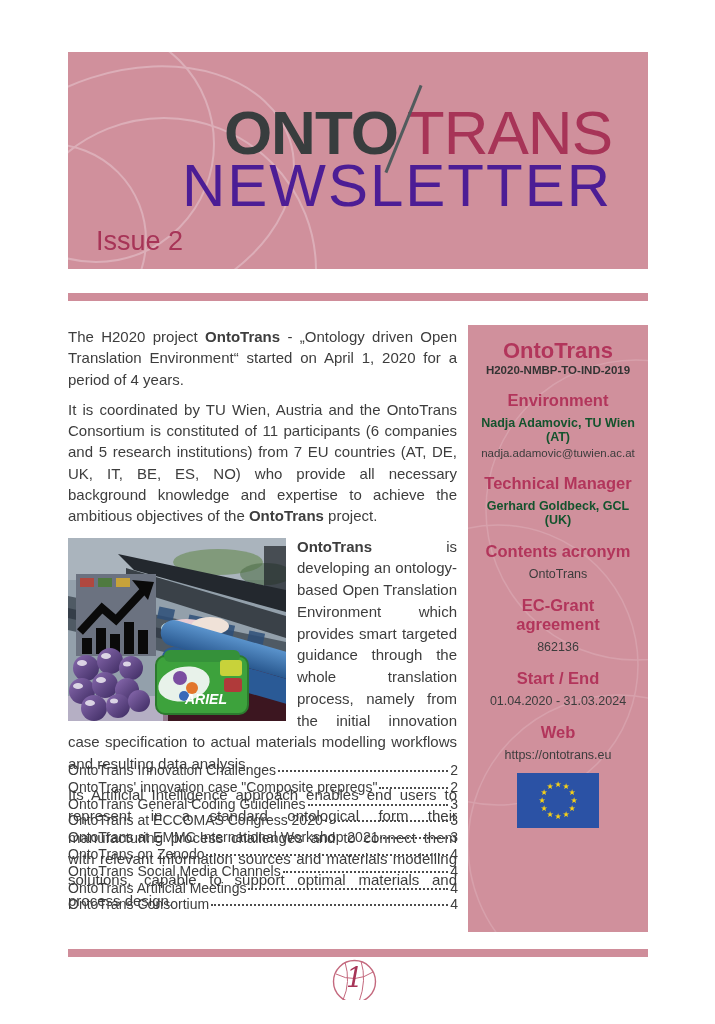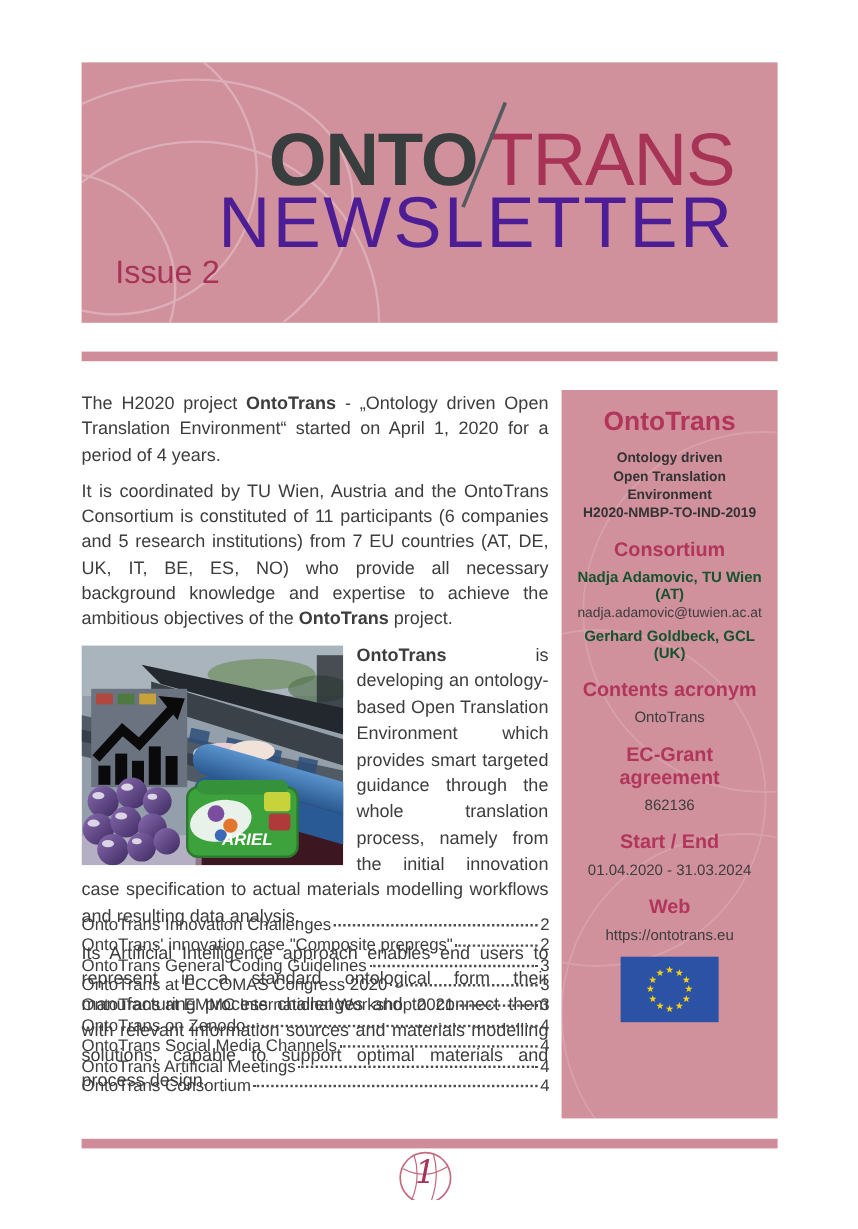--- a/index.html
+++ b/index.html
@@ -10,21 +10,21 @@
   .masthead{position:absolute;left:68px;top:52px;width:580px;height:217px;
             background:#d0909c;overflow:hidden;}
   .masthead svg.arcs{position:absolute;left:0;top:0;}
   .logo-line{position:absolute;right:36px;top:30px;white-space:nowrap;line-height:1;}
   .logo-onto{font-size:62px;font-weight:bold;color:#383d3e;letter-spacing:-1px;}
   .logo-slash{display:inline-block;width:3px;height:94px;background:#515b5d;
               transform:rotate(22deg);vertical-align:-22px;margin:0 2px 0 4px;}
   .logo-trans{font-size:62px;font-weight:normal;color:#a73457;letter-spacing:-1px;}
   .newsletter-line{position:absolute;right:36px;top:104px;font-size:60px;line-height:1;
                    color:#4c1d95;font-weight:normal;letter-spacing:2px;}
-  .issue-row{position:absolute;left:28px;right:36px;bottom:26px;display:flex;
+  .issue-row{position:absolute;left:28px;right:36px;bottom:12px;display:flex;
              justify-content:space-between;font-size:27px;color:#a73457;}
 
   
   .rule{position:absolute;left:68px;width:580px;height:8px;background:#cf8d9a;}
   .rule-top{top:293px;}
   .rule-bottom{top:949px;}
 
   
   .main-col{position:absolute;left:68px;top:326px;width:389px;}
   .body-p{margin:0 0 9px 0;font-size:15px;line-height:1.42;text-align:justify;}
@@ -243,30 +243,27 @@
   <aside class="sidebar">
     <svg class="arcs" width="180" height="607">
       <g fill="none" stroke="#dcacb6" stroke-width="1.5" opacity="0.6">
         <circle cx="168" cy="185" r="150"></circle>
         <circle cx="30" cy="340" r="140"></circle>
         <circle cx="150" cy="520" r="150"></circle>
       </g>
     </svg>
     <div class="sb-inner">
       <div class="sb-title">OntoTrans</div>
-      <div class="sb-sub">
-        <div>Ontology driven</div>
-        <div>Open Translation Environment</div>
-      </div>
       <div class="sb-callid">H2020-NMBP-TO-IND-2019</div>
 
-      <div class="sb-h">Consortium</div>
+      <div class="sb-h">Environment</div>
       <div class="sb-name">Nadja Adamovic, TU Wien (AT)</div>
       <div class="sb-mail">nadja.adamovic@tuwien.ac.at</div>
 
+      <div class="sb-h">Technical Manager</div>
       <div class="sb-name">Gerhard Goldbeck, GCL (UK)</div>
 
       <div class="sb-h">Contents acronym</div>
       <div class="sb-val">OntoTrans</div>
 
       <div class="sb-h">EC-Grant agreement</div>
       <div class="sb-val">862136</div>
 
       <div class="sb-h">Start / End</div>
       <div class="sb-val">01.04.2020 - 31.03.2024</div>

